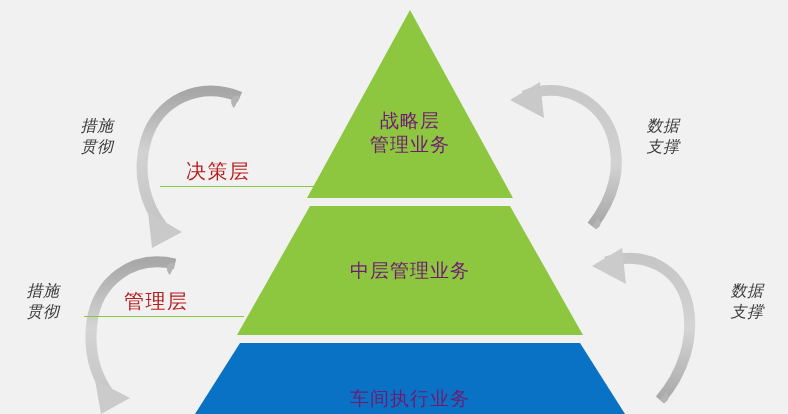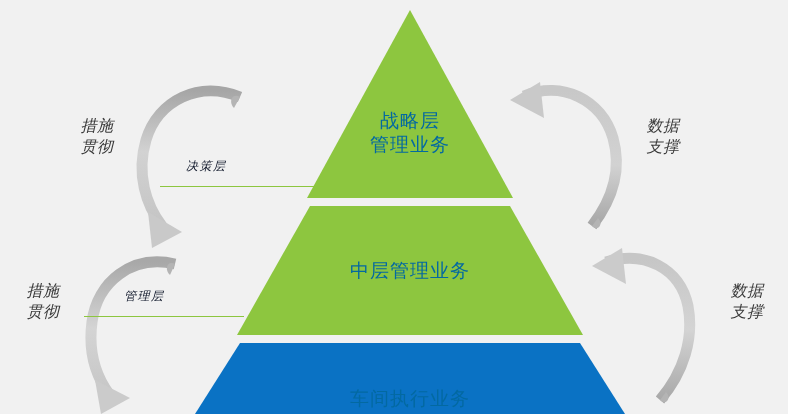--- a/index.html
+++ b/index.html
@@ -23,21 +23,21 @@
   }
   .layer-svg {
     position: absolute;
     left: 0;
     top: 0;
     width: 788px;
     height: 414px;
   }
   .tier-label {
     position: absolute;
-    color: #0369a1;
+    color: #701a75;
     text-align: center;
     line-height: 1.28;
     letter-spacing: 1px;
     white-space: pre-line;
     pointer-events: none;
   }
   #tier-top-label {
     left: 310px;
     top: 108px;
     width: 200px;
@@ -66,25 +66,24 @@
     width: 70px;
     font-style: italic;
   }
   #note-tl { left: 62px;  top: 116px; }
   #note-bl { left: 8px;   top: 281px; }
   #note-tr { left: 628px; top: 116px; }
   #note-br { left: 712px; top: 281px; }
 
   .stage-label {
     position: absolute;
-    color: #0f172a;
-    font-size: 12px;
+    color: #b91c1c;
+    font-size: 20px;
     letter-spacing: 1.5px;
     white-space: nowrap;
-    font-style: italic;
   }
   #stage-label-1 { left: 186px; top: 158px; }
   #stage-label-2 { left: 124px; top: 288px; }
 
   .rule {
     position: absolute;
     height: 1px;
     background: #8dc63f;
   }
   #rule-1 { left: 160px; top: 186px; width: 160px; }

